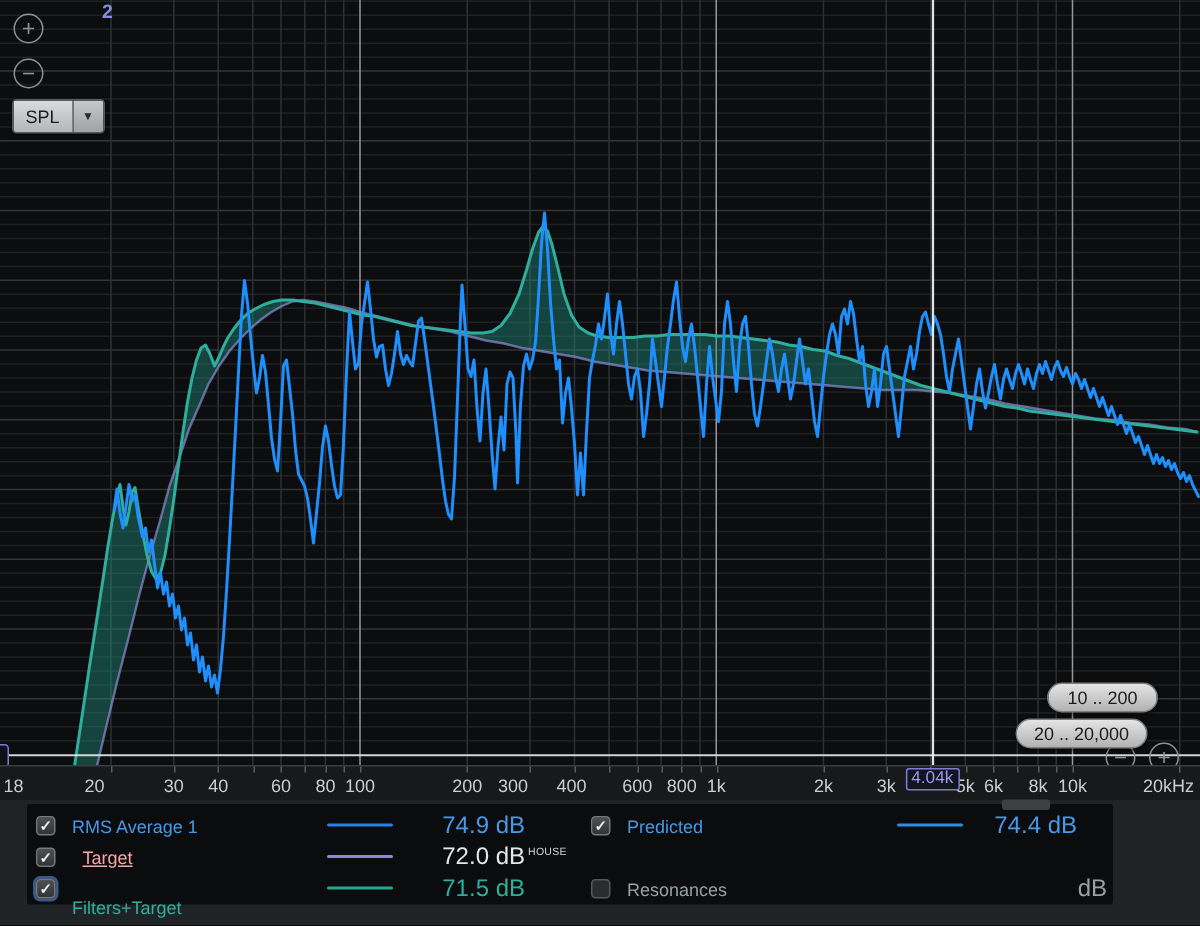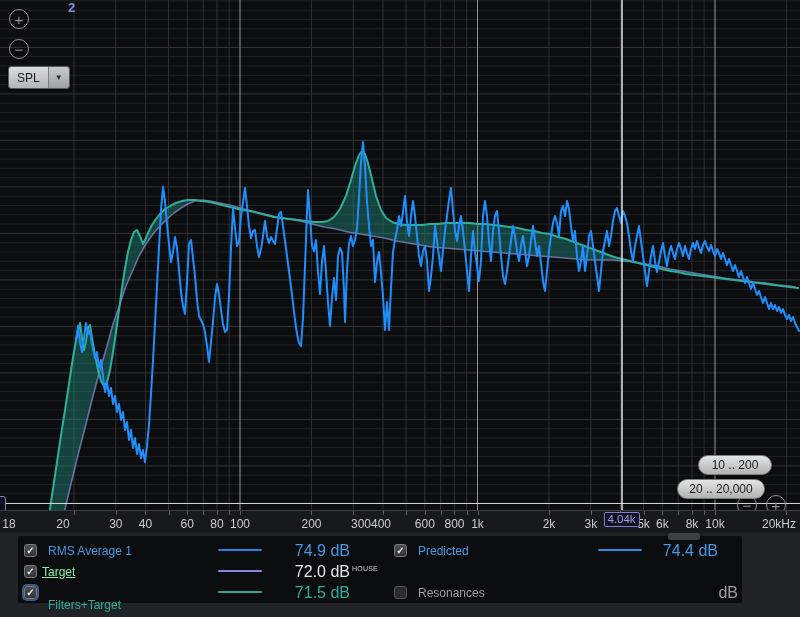--- a/index.html
+++ b/index.html
@@ -212,21 +212,21 @@
       <div class="tick" style="left: 786.495px;"></div>
       <div class="flabel" style="left: 9px;">18</div>
       <div class="flabel" style="left: 63px;">20</div>
       <div class="flabel" style="left: 115.816px;">30</div>
       <div class="flabel" style="left: 145.489px;">40</div>
       <div class="flabel" style="left: 178px; margin-top: 16px;">50</div>
       <div class="flabel" style="left: 187.311px;">60</div>
       <div class="flabel" style="left: 216.984px;">80</div>
       <div class="flabel" style="left: 240px;">100</div>
       <div class="flabel" style="left: 311.495px;">200</div>
-      <div class="flabel" style="left: 361px;">300</div>
+      <div class="flabel" style="left: 342px;">300</div>
       <div class="flabel" style="left: 381px;">400</div>
       <div class="flabel" style="left: 424.811px;">600</div>
       <div class="flabel" style="left: 454.484px;">800</div>
       <div class="flabel" style="left: 477.5px;">1k</div>
       <div class="flabel" style="left: 548.995px;">2k</div>
       <div class="flabel" style="left: 590.816px;">3k</div>
       <div class="flabel" style="left: 643.505px;">5k</div>
       <div class="flabel" style="left: 662.311px; text-align: center;">6k</div>
       <div class="flabel" style="left: 691.984px;">8k</div>
       <div class="flabel" style="left: 715px;">10k</div>
@@ -238,21 +238,21 @@
     <div class="legend-inner" id="legend-inner">
       <div class="legend-notch"></div>
     <div class="lrow" style="top: 4px; left: 0px; width: 724px;">
           <div class="cb" style="position: absolute; left: 6px;">✓</div>
           <div class="lbl" style="position: absolute; left: 22px; color: rgb(69, 154, 232);">RMS Average 1</div>
           <div class="swatch" style="left: 200px; width: 44px; top: 9px; background: rgb(43, 125, 232);"></div>
           <div class="val" style="right: 392px; color: rgb(69, 154, 232);">74.9 dB</div>
         </div>
         <div class="lrow" style="top: 25px; left: 0px; width: 724px;">
           <div class="cb" style="position: absolute; left: 6px;">✓</div>
-          <div class="lbl" style="position: absolute; left: 16px; color: #86efac; text-decoration: underline;">Target</div>
+          <div class="lbl" style="position: absolute; left: 29px; color: #fca5a5; text-decoration: underline;">Target</div>
           <div class="swatch" style="left: 200px; width: 44px; top: 9px; background: rgb(141, 133, 224);"></div>
           <div class="val" style="right: 392px; color: rgb(230, 230, 230);">72.0 dB</div>
           <div class="suffix" style="left: 334px; top: 4px;">HOUSE</div>
         </div>
         <div class="lrow" style="top: 46px; left: 0px; width: 724px;">
           <div class="cb focused" style="position: absolute; left: 6px;">✓</div>
           <div class="lbl" style="position: absolute; left: 22px; color: rgb(47, 174, 158); margin-top: 24px;">Filters+Target</div>
           <div class="swatch" style="left: 200px; width: 44px; top: 9px; background: rgb(42, 166, 146);"></div>
           <div class="val" style="right: 392px; color: rgb(47, 174, 158);">71.5 dB</div>
         </div>

